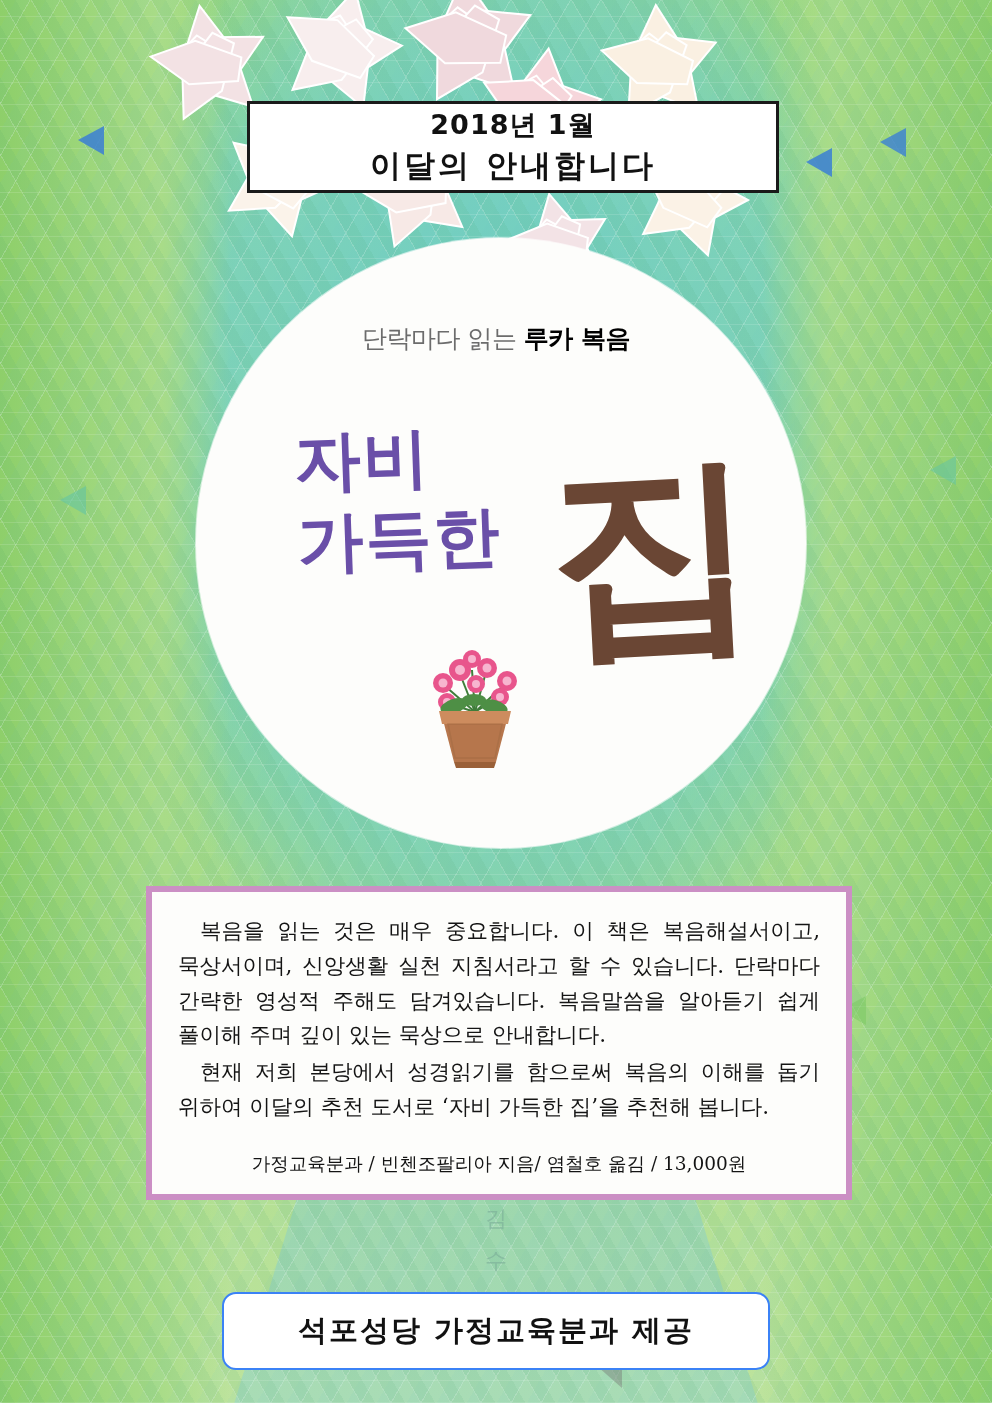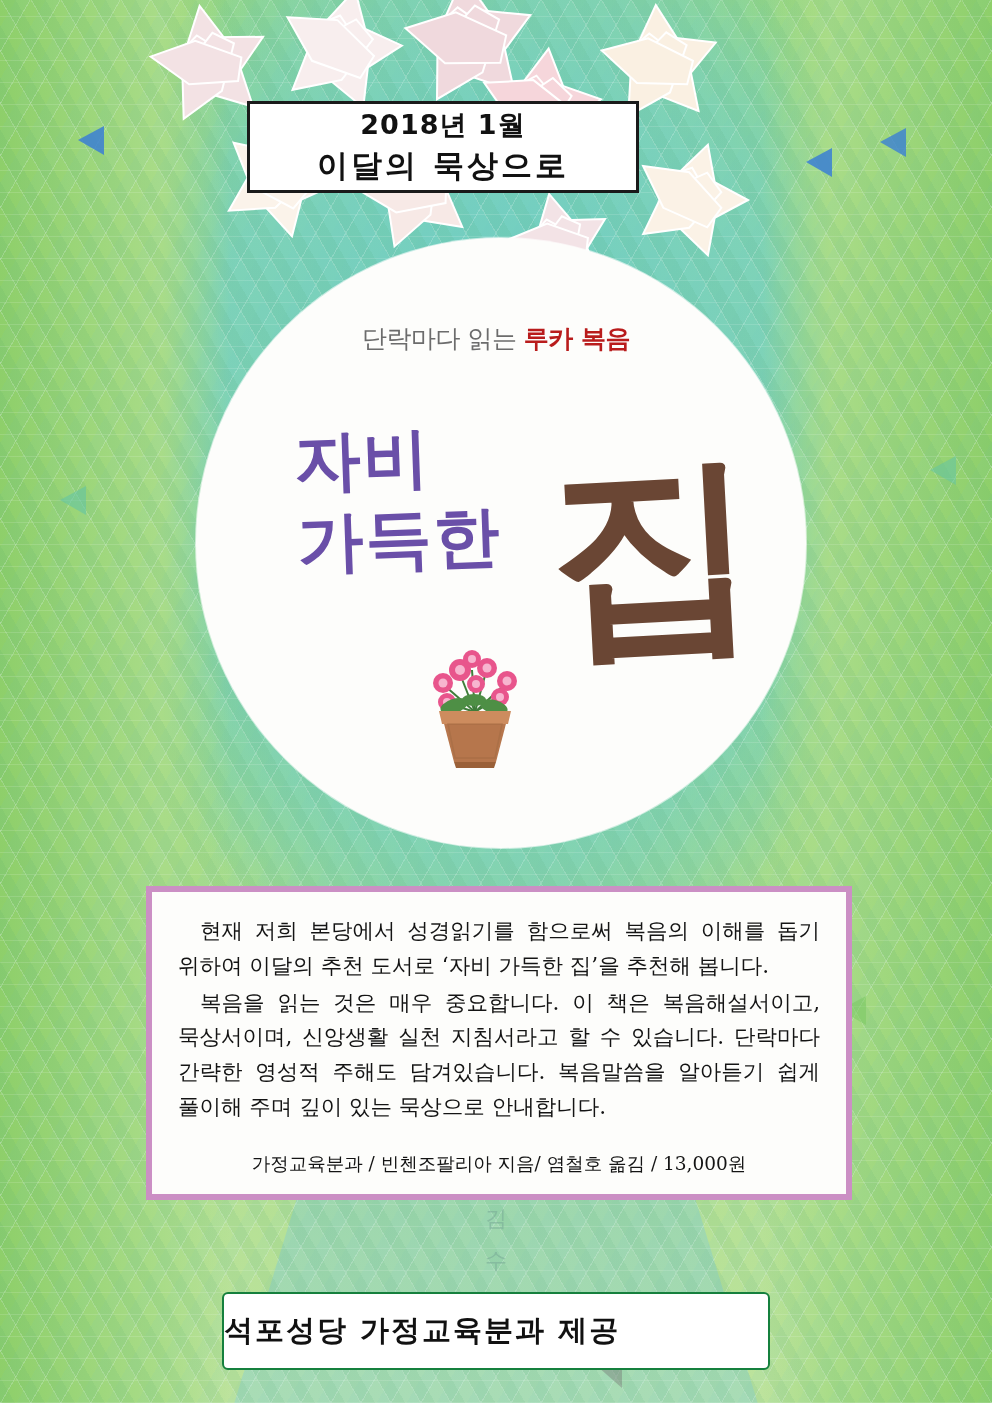--- a/index.html
+++ b/index.html
@@ -94,21 +94,21 @@
   .cover-subtitle {
     position: absolute;
     top: 322px; left: 0; right: 0;
     text-align: center;
     font-size: 25px;
     letter-spacing: -0.5px;
     color: #6c6c6c;
     font-family: "DejaVu Sans", sans-serif;
   }
   .cover-subtitle .hl {
-    color: #b91c1c;
+    color: #000000;
     font-weight: bold;
   }
 
   .title-hangul {
     position: absolute;
     left: 296px; top: 418px;
     width: 270px;
     color: #6a4fa8;
     font-size: 66px;
     line-height: 1.22;
@@ -132,21 +132,21 @@
   .pot-wrap {
     position: absolute;
     left: 390px; top: 612px;
     width: 170px; height: 160px;
   }
 
   
   .month-box {
     position: absolute;
     left: 247px; top: 101px;
-    width: 392px; height: 92px;
+    width: 532px; height: 92px;
     background: #ffffff;
     border: 3px solid #1a1a1a;
     box-sizing: border-box;
     display: flex;
     flex-direction: column;
     align-items: center;
     justify-content: center;
     gap: 2px;
     z-index: 5;
   }
@@ -205,26 +205,26 @@
     line-height: 1.9;
     z-index: 2;
   }
 
   
   .footer-pill {
     position: absolute;
     left: 222px; top: 1292px;
     width: 548px; height: 78px;
     background: #ffffff;
-    border: 2px solid #15803d;
-    border-radius: 6px;
+    border: 2px solid #3b82f6;
+    border-radius: 14px;
     box-sizing: border-box;
     display: flex;
     align-items: center;
-    justify-content: flex-start;
+    justify-content: center;
     z-index: 6;
   }
   .footer-text {
     font-size: 29px;
     font-weight: bold;
     color: #111;
     letter-spacing: 2px;
     font-family: "DejaVu Sans", sans-serif;
   }
   .footer-shadow {
@@ -393,31 +393,31 @@
       </g>
       <path d="M52,104 L118,104 L106,150 L64,150 Z" fill="#b6764c"></path>
       <path d="M49,99 L121,99 L118,112 L52,112 Z" fill="#cd8c5e"></path>
       <path d="M64,150 L106,150 L104,156 L66,156 Z" fill="#9a6038"></path>
       <path d="M58,112 L112,112 L105,146 L65,146 Z" fill="none" stroke="#a06a42" stroke-width="1.5" opacity="0.5"></path>
     </svg>
   </div>
 
   <div class="month-box">
     <div class="month-line1">2018년 1월</div>
-    <div class="month-line2">이달의 묵상으로</div>
+    <div class="month-line2">이달의 안내합니다</div>
   </div>
 
   <div class="watermark">
     <div>김</div>
     <div>수</div>
   </div>
 
   <div class="desc-box">
+    <p class="desc-p">복음을 읽는 것은 매우 중요합니다. 이 책은 복음해설서이고, 묵상서이며, 신앙생활 실천 지침서라고 할 수 있습니다. 단락마다 간략한 영성적 주해도 담겨있습니다. 복음말씀을 알아듣기 쉽게 풀이해 주며 깊이 있는 묵상으로 안내합니다.</p>
     <p class="desc-p">현재 저희 본당에서 성경읽기를 함으로써 복음의 이해를 돕기 위하여 이달의 추천 도서로 ‘자비 가득한 집’을 추천해 봅니다.</p>
-    <p class="desc-p">복음을 읽는 것은 매우 중요합니다. 이 책은 복음해설서이고, 묵상서이며, 신앙생활 실천 지침서라고 할 수 있습니다. 단락마다 간략한 영성적 주해도 담겨있습니다. 복음말씀을 알아듣기 쉽게 풀이해 주며 깊이 있는 묵상으로 안내합니다.</p>
     <div class="desc-credit">가정교육분과 / 빈첸조팔리아 지음/ 염철호 옮김 /  13,000원</div>
   </div>
 
   <div class="footer-shadow"></div>
   <div class="footer-pill">
     <span class="footer-text">석포성당 가정교육분과  제공</span>
   </div>
 
 </div>
 

